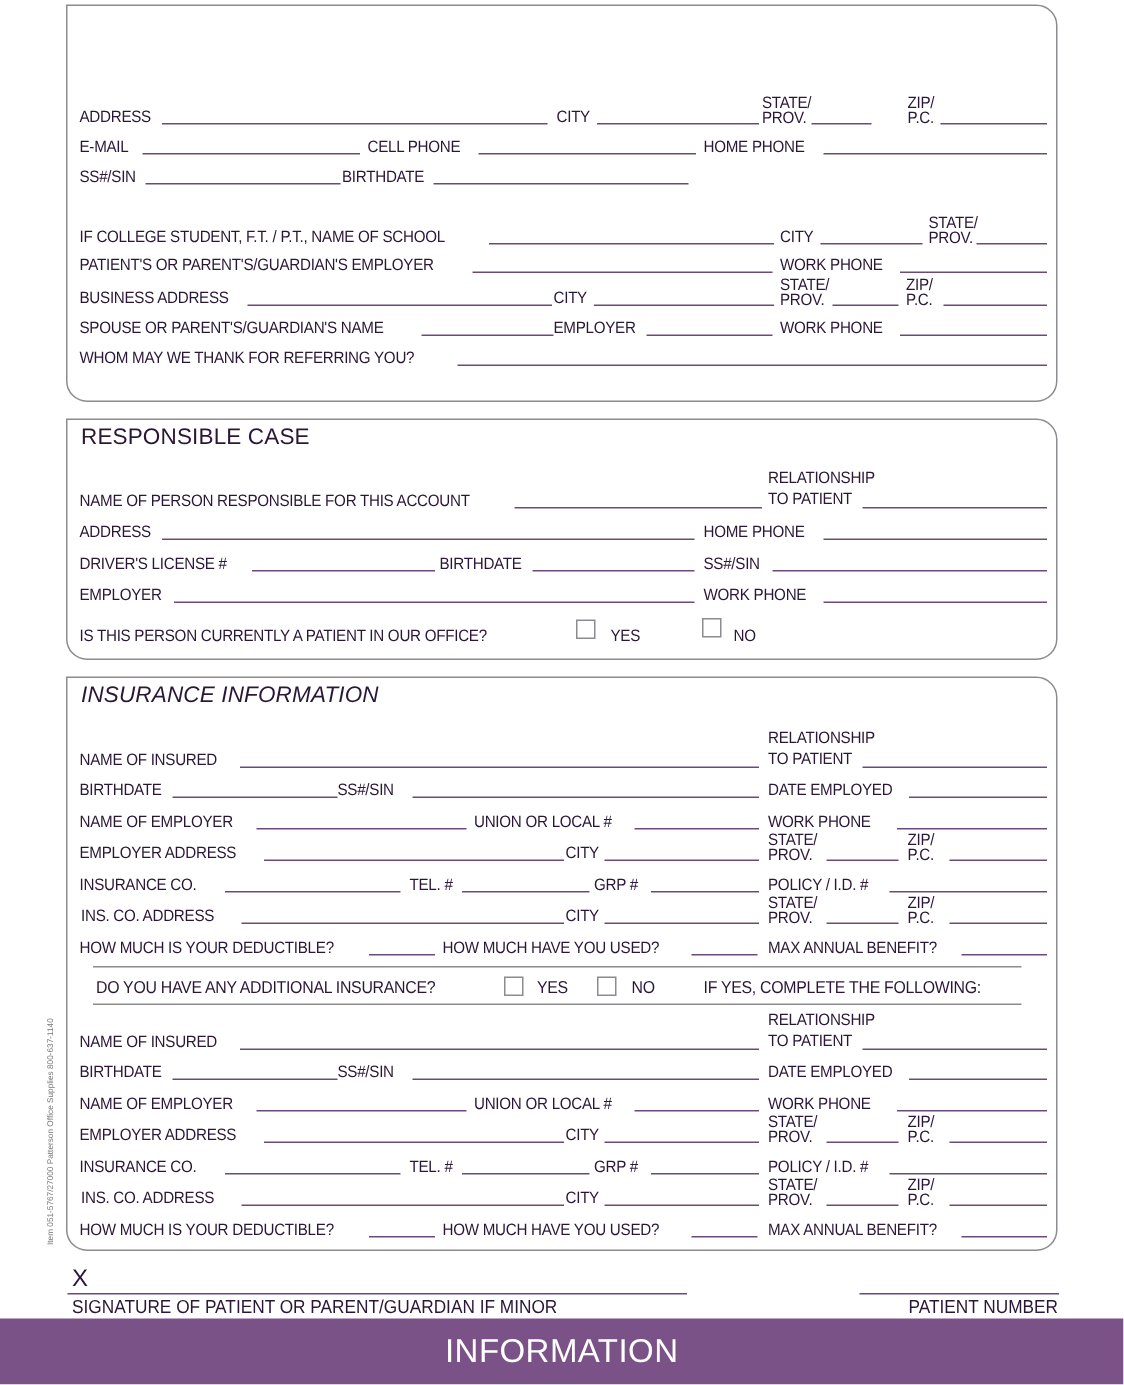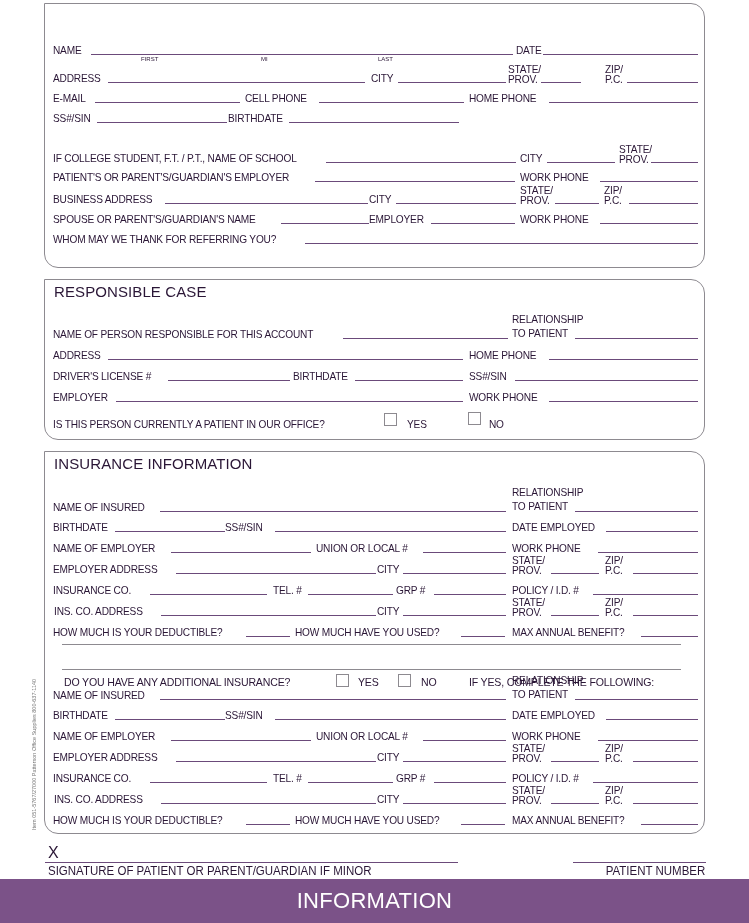--- a/index.html
+++ b/index.html
@@ -33,29 +33,20 @@
     position:absolute; left:0; top:879px; width:749px; height:44px; background:#7b5288;
     color:#ffffff; text-align:center; font-size:22px; line-height:44px; letter-spacing:0.3px;
   }
   .sig-line { position:absolute; border-bottom:1px solid #6b4a7a; }
 </style>
 </head>
 <body>
 
 <div class="box" style="top:3px;height:265px;">
 
-  <div class="row" style="top:38px;">
-    <span class="lbl" style="left:0;">NAME</span>
-    <span class="ln" style="left:38px;width:422px;"></span>
-    <span class="sub" style="left:88px;">FIRST</span>
-    <span class="sub" style="left:208px;">MI</span>
-    <span class="sub" style="left:325px;">LAST</span>
-    <span class="lbl" style="left:463px;">DATE</span>
-    <span class="ln" style="left:490px;width:155px;"></span>
-  </div>
 
   <div class="row" style="top:66px;">
     <span class="lbl" style="left:0;">ADDRESS</span>
     <span class="ln" style="left:55px;width:257px;"></span>
     <span class="lbl" style="left:318px;">CITY</span>
     <span class="ln" style="left:345px;width:108px;"></span>
     <span class="lbl two" style="left:455px;"><span>STATE/</span><br><span>PROV.</span></span>
     <span class="ln" style="left:488px;width:40px;"></span>
     <span class="lbl two" style="left:552px;"><span>ZIP/</span><br><span>P.C.</span></span>
     <span class="ln" style="left:574px;width:71px;"></span>
@@ -157,21 +148,21 @@
   <div class="row" style="top:136px;">
     <span class="lbl" style="left:0;">IS THIS PERSON CURRENTLY A PATIENT IN OUR OFFICE?</span>
     <span class="cb" style="left:331px;bottom:4px;"></span>
     <span class="lbl" style="left:354px;">YES</span>
     <span class="cb" style="left:415px;bottom:5px;"></span>
     <span class="lbl" style="left:436px;">NO</span>
   </div>
 </div>
 
 <div class="box" style="top:451px;height:383px;">
-  <div class="box-title" style="top:3px;">INSURANCE INFORMATION</div>
+  <div class="box-title" style="top:3px;font-style:italic;">INSURANCE INFORMATION</div>
 
   <div class="row" style="top:47px;">
     <span class="lbl" style="left:0;">NAME OF INSURED</span>
     <span class="ln" style="left:107px;width:346px;"></span>
     <span class="lbl two" style="left:459px;line-height:14px;"><span>RELATIONSHIP</span><br><span>TO PATIENT</span></span>
     <span class="ln" style="left:522px;width:123px;"></span>
   </div>
   <div class="row" style="top:67px;">
     <span class="lbl" style="left:0;">BIRTHDATE</span>
     <span class="ln" style="left:62px;width:110px;"></span>
@@ -222,21 +213,21 @@
     <span class="lbl" style="left:0;">HOW MUCH IS YOUR DEDUCTIBLE?</span>
     <span class="ln" style="left:193px;width:44px;"></span>
     <span class="lbl" style="left:242px;">HOW MUCH HAVE YOU USED?</span>
     <span class="ln" style="left:408px;width:44px;"></span>
     <span class="lbl" style="left:459px;">MAX ANNUAL BENEFIT?</span>
     <span class="ln" style="left:588px;width:57px;"></span>
   </div>
 
   <div class="rule" style="left:17px;top:192px;width:619px;"></div>
 
-  <div class="row" style="top:199px;left:19px;margin-top:23px;">
+  <div class="row" style="top:199px;left:19px;">
     <span class="lbl" style="left:0;font-size:11.5px;">DO YOU HAVE ANY ADDITIONAL INSURANCE?</span>
     <span class="cb" style="left:272px;"></span>
     <span class="lbl" style="left:294px;font-size:11.5px;">YES</span>
     <span class="cb" style="left:334px;"></span>
     <span class="lbl" style="left:357px;font-size:11.5px;">NO</span>
     <span class="lbl" style="left:405px;font-size:11.5px;">IF YES, COMPLETE THE FOLLOWING:</span>
   </div>
 
   <div class="rule" style="left:17px;top:217px;width:619px;"></div>
 

